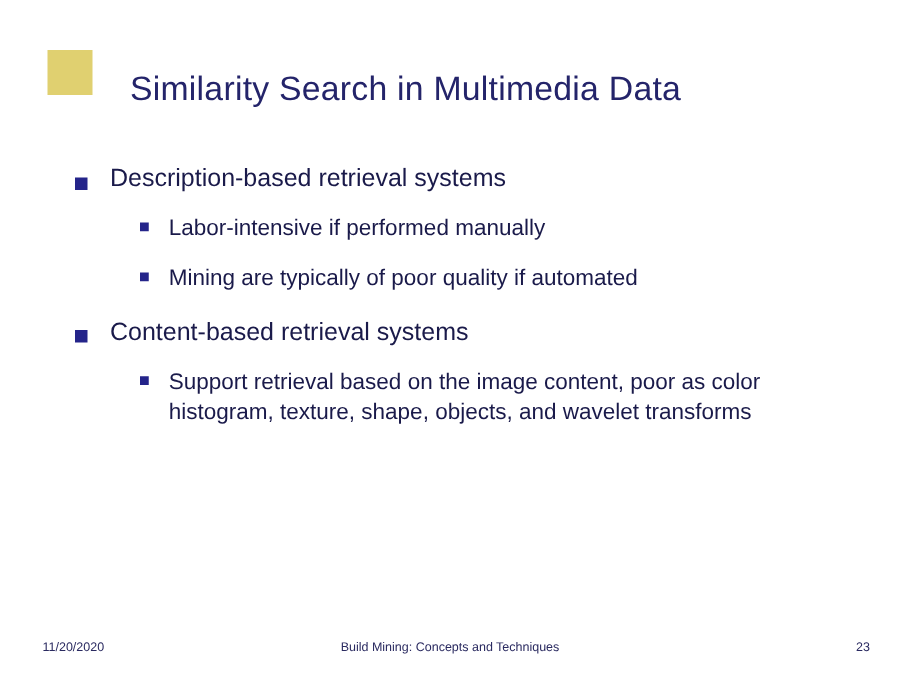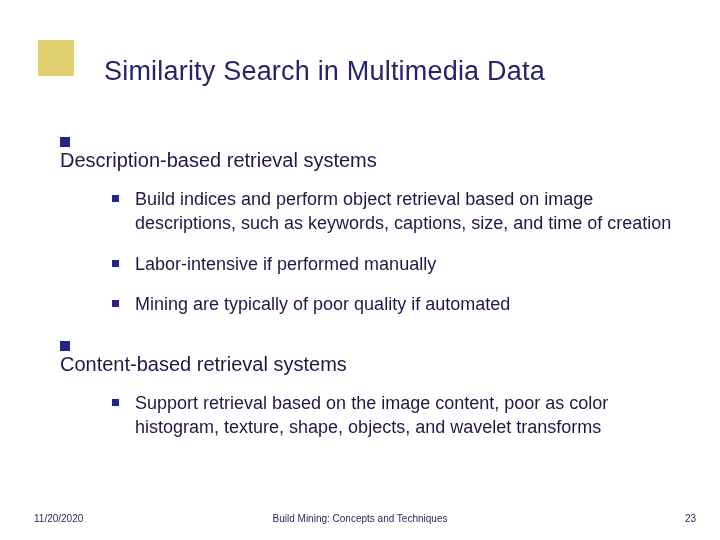--- a/index.html
+++ b/index.html
@@ -37,23 +37,22 @@
     position: absolute;
     top: 130px;
     left: 60px;
     right: 40px;
   }
   .l1 {
     margin-bottom: 18px;
   }
   .l1-head {
     display: flex;
-    align-items: flex-start;
+    align-items: center;
     margin-bottom: 14px;
-    flex-direction: column;
   }
   .l1-head .bullet {
     width: 10px;
     height: 10px;
     background: #24248a;
     margin-top: 7px;
     margin-right: 18px;
     flex: 0 0 auto;
   }
   .l1-text {
@@ -114,24 +113,20 @@
 
 <div class="content">
 
   <div class="l1">
     <div class="l1-head">
       <div class="bullet"></div>
       <div class="l1-text">Description-based retrieval systems</div>
     </div>
     <div class="l2">
       <div class="bullet"></div>
-      <div class="l2-text">Build indices and perform object retrieval based on image descriptions, such as keywords, captions, size, and time of creation</div>
-    </div>
-    <div class="l2">
-      <div class="bullet"></div>
       <div class="l2-text">Labor-intensive if performed manually</div>
     </div>
     <div class="l2">
       <div class="bullet"></div>
       <div class="l2-text">Mining are typically of poor quality if automated</div>
     </div>
   </div>
 
   <div class="l1">
     <div class="l1-head">

